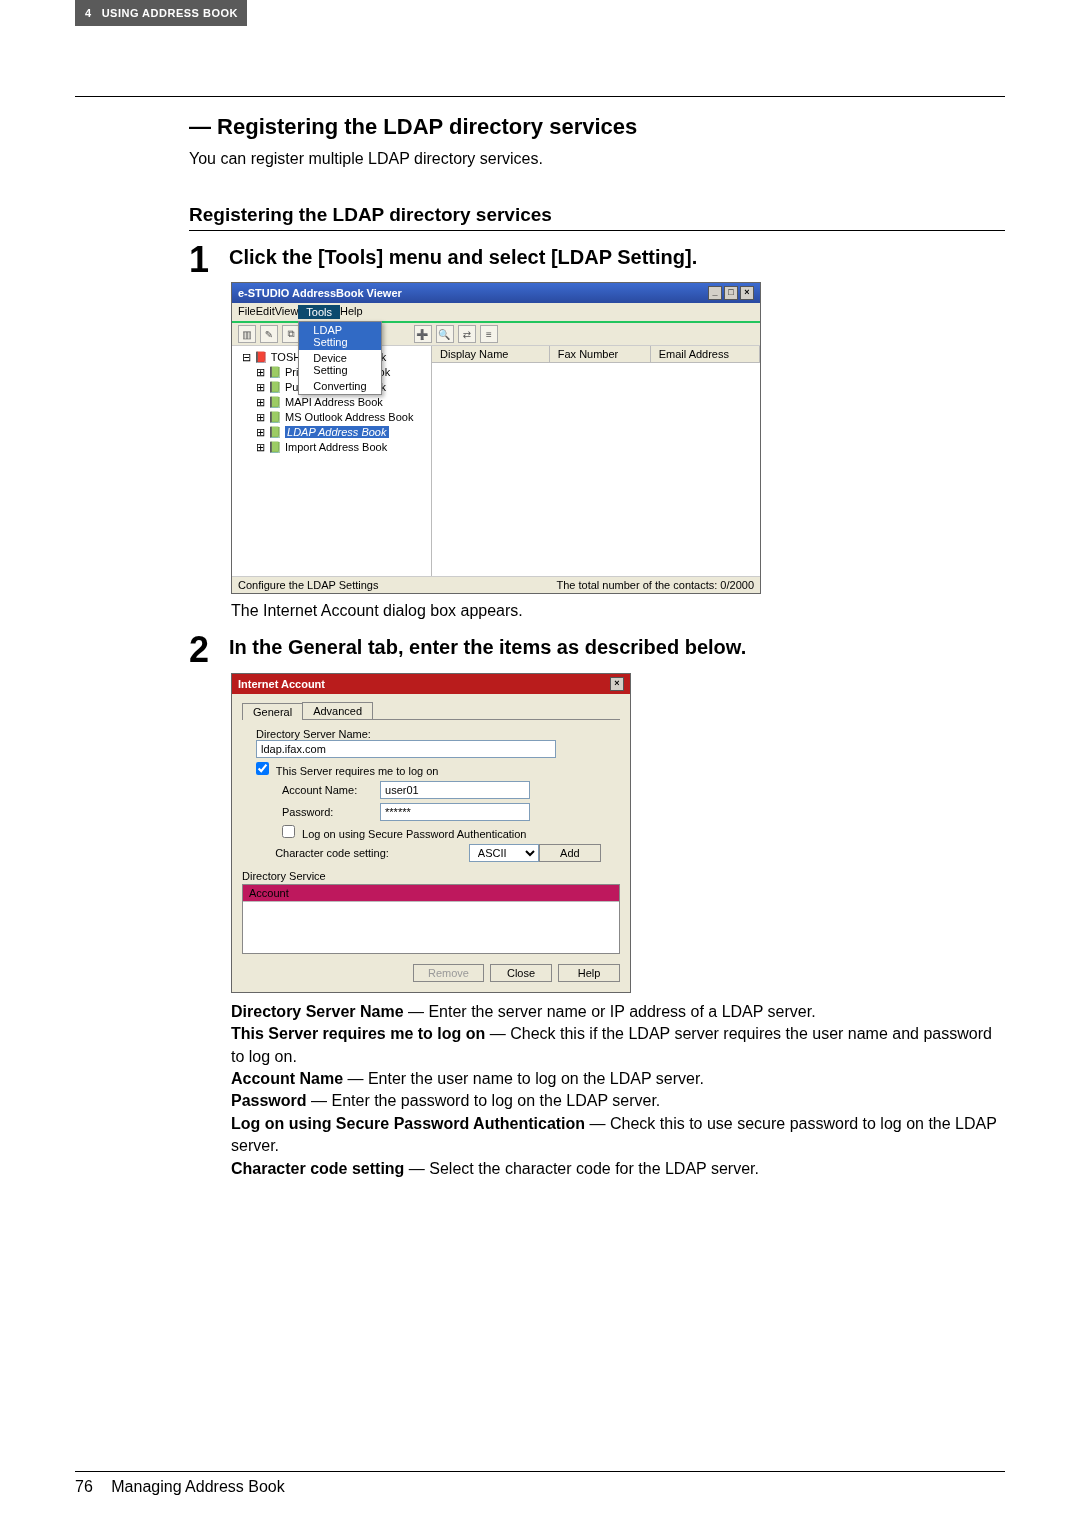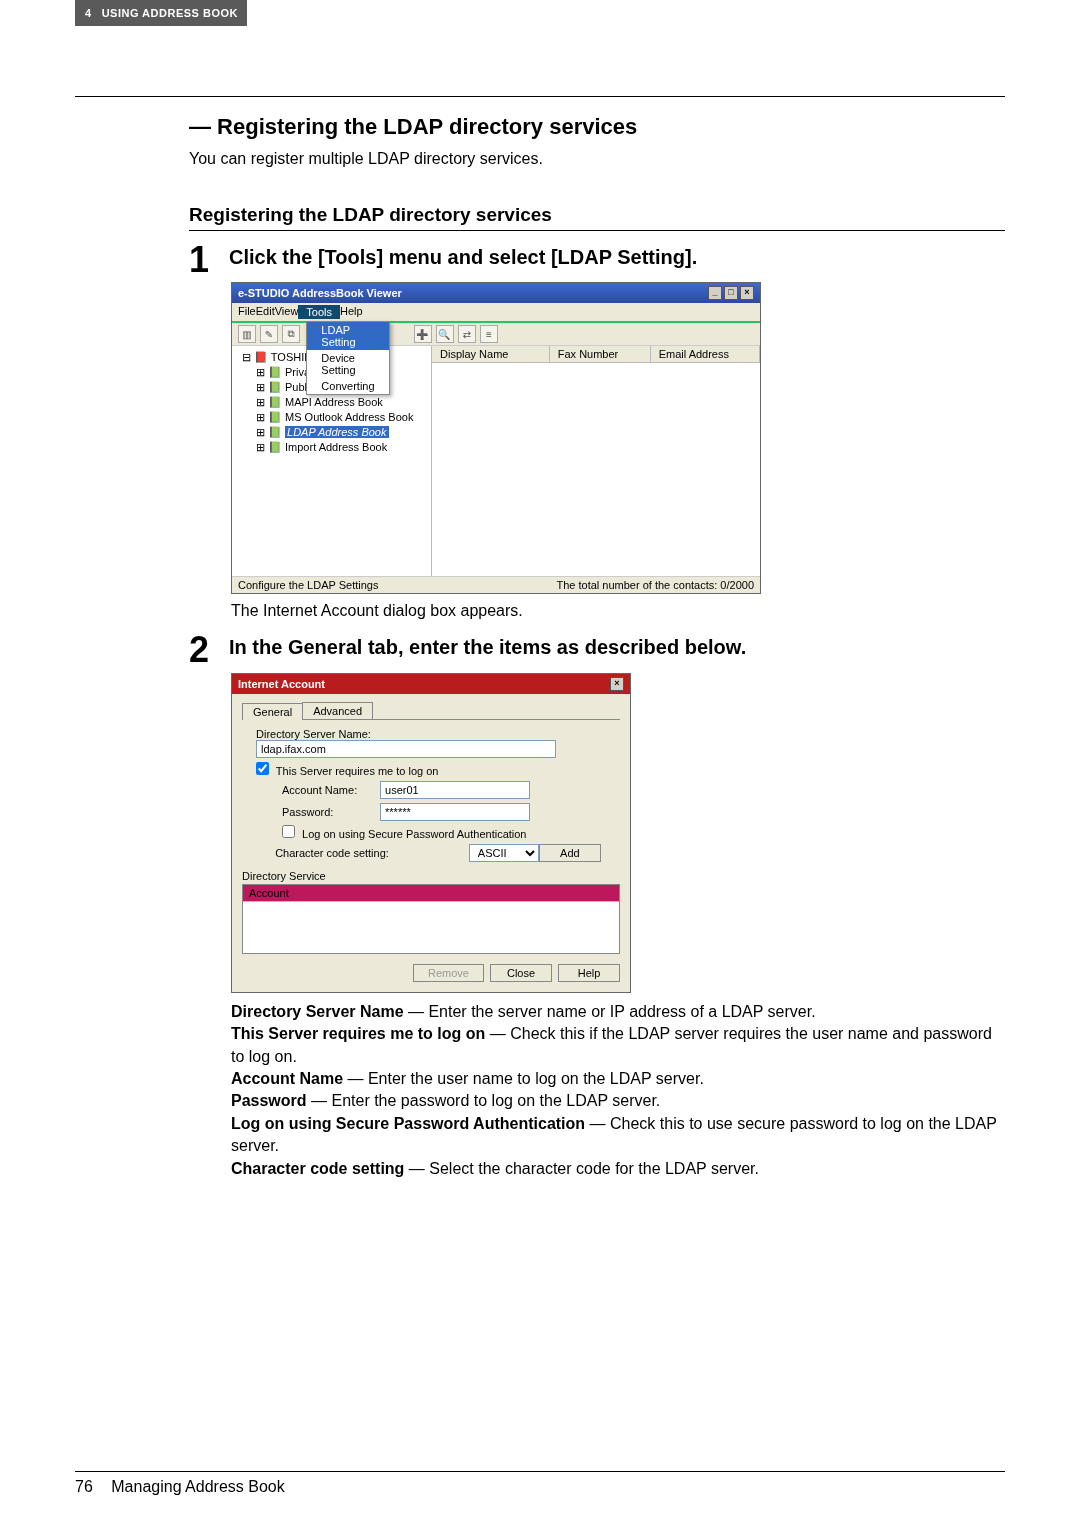--- a/index.html
+++ b/index.html
@@ -321,21 +321,21 @@
         <span class="tbtn">□</span>
         <span class="tbtn">×</span>
       </span>
     </div>
     <div class="menubar">
       <span>File</span>
       <span>Edit</span>
       <span>View</span>
       <span style="position:relative;">
         <span class="dropdown-open">Tools</span>
-        <span class="dropdown-menu" style="left:8px; top:16px;">
+        <span class="dropdown-menu" style="left:0; top:16px;">
           <div class="hi">LDAP Setting</div>
           <div class="it">Device Setting</div>
           <div class="it">Converting</div>
         </span>
       </span>
       <span>Help</span>
     </div>
     <div class="toolbar-row">
       <span class="tool-icon">▥</span>
       <span class="tool-icon">✎</span>

